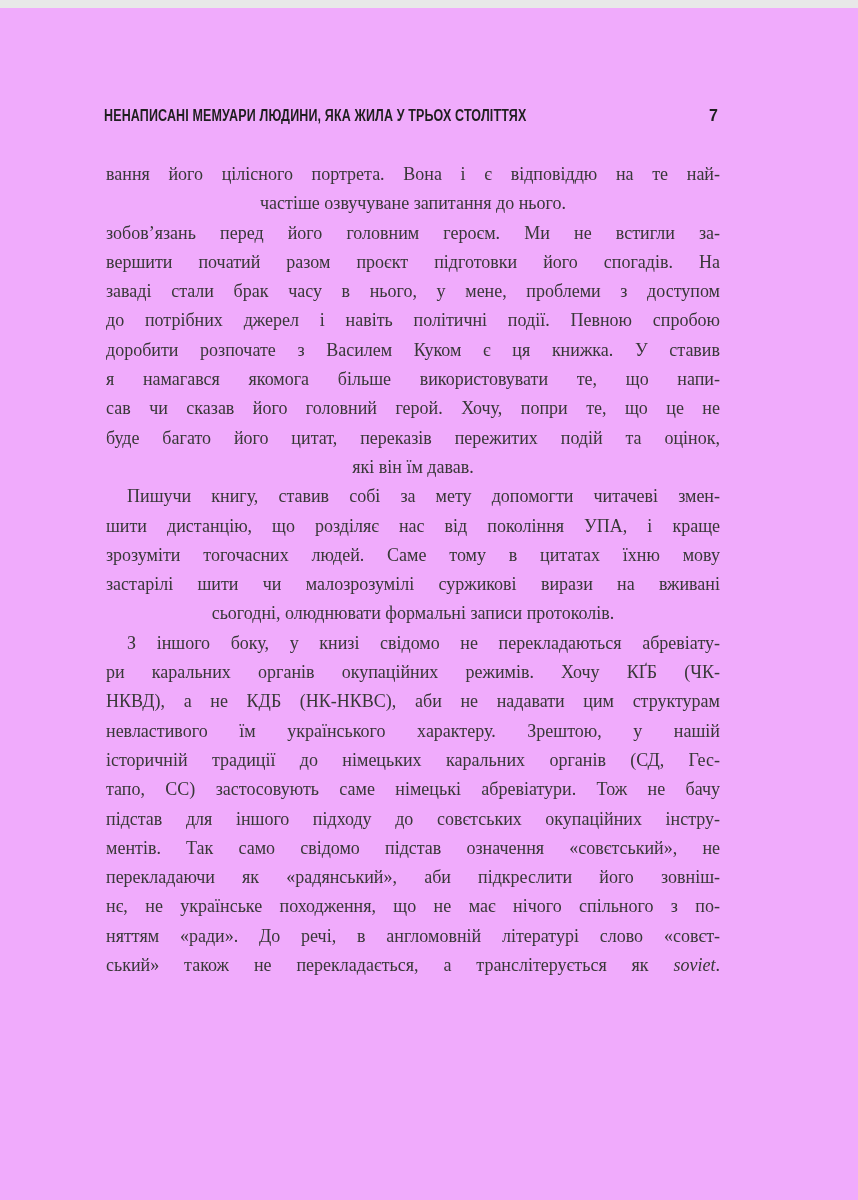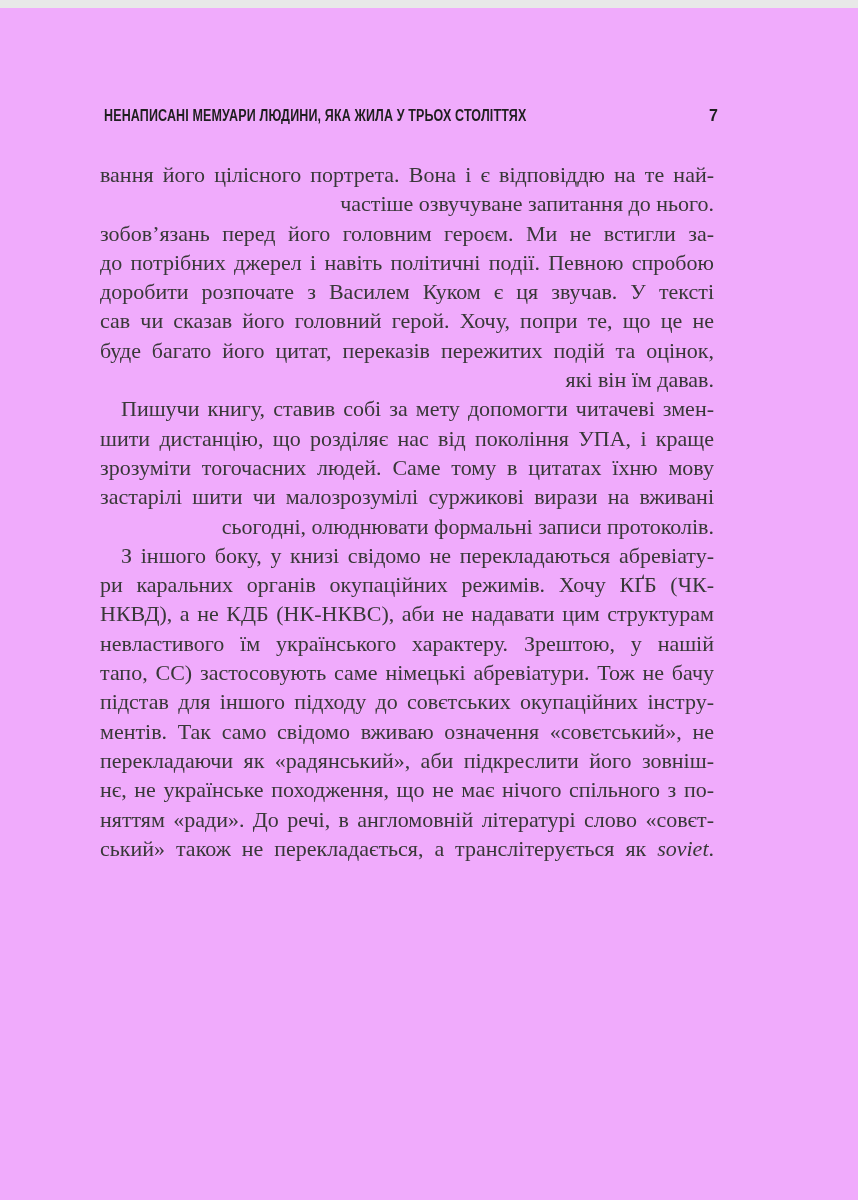--- a/index.html
+++ b/index.html
@@ -40,30 +40,30 @@
     position: absolute;
     right: 0;
     top: 0;
     font-size: 16px;
     line-height: 16px;
     font-weight: 700;
   }
   
   .text-block {
     position: absolute;
-    left: 100px;
+    left: 106px;
     top: 152px;
     width: 614px;
-    font-size: 22px;
+    font-size: 18px;
     line-height: 29.3px;
     color: #383838;
   }
   .text-line {
     white-space: normal;
-    text-align: right;
+    text-align: center;
   }
   .text-line.just {
     text-align: justify;
     text-align-last: justify;
     -moz-text-align-last: justify;
   }
   .text-line.indent {
     text-indent: 21px;
   }
   .text-line i {
@@ -77,36 +77,40 @@
 
   <div class="running-head">
     <span class="running-title">НЕНАПИСАНІ МЕМУАРИ ЛЮДИНИ, ЯКА ЖИЛА У ТРЬОХ СТОЛІТТЯХ</span>
     <span class="page-number">7</span>
   </div>
 
   <div class="text-block" style="color: rgb(56, 56, 56);">
       <div class="text-line just">вання його цілісного портрета. Вона і є відповіддю на те най-</div>
       <div class="text-line">частіше озвучуване запитання до нього.</div>
       <div class="text-line just">зобов’язань перед його головним героєм. Ми не встигли за-</div>
+      <div class="text-line just">вершити початий разом проєкт підготовки його спогадів. На</div>
+      <div class="text-line just">заваді стали брак часу в нього, у мене, проблеми з доступом</div>
       <div class="text-line just">до потрібних джерел і навіть політичні події. Певною спробою</div>
-      <div class="text-line just">доробити розпочате з Василем Куком є ця звучав. У тексті</div>
+      <div class="text-line just">доробити розпочате з Василем Куком є ця книжка. У ставив</div>
+      <div class="text-line just">я намагався якомога більше використовувати те, що напи-</div>
       <div class="text-line just">сав чи сказав його головний герой. Хочу, попри те, що це не</div>
       <div class="text-line just">буде багато його цитат, переказів пережитих подій та оцінок,</div>
       <div class="text-line">які він їм давав.</div>
       <div class="text-line just indent">Пишучи книгу, ставив собі за мету допомогти читачеві змен-</div>
       <div class="text-line just">шити дистанцію, що розділяє нас від покоління УПА, і краще</div>
       <div class="text-line just">зрозуміти тогочасних людей. Саме тому в цитатах їхню мову</div>
       <div class="text-line just">застарілі шити чи малозрозумілі суржикові вирази на вживані</div>
       <div class="text-line">сьогодні, олюднювати формальні записи протоколів.</div>
       <div class="text-line just indent">З іншого боку, у книзі свідомо не перекладаються абревіату-</div>
       <div class="text-line just">ри каральних органів окупаційних режимів. Хочу КҐБ (ЧК-</div>
       <div class="text-line just">НКВД), а не КДБ (НК-НКВС), аби не надавати цим структурам</div>
       <div class="text-line just">невластивого їм українського характеру. Зрештою, у нашій</div>
+      <div class="text-line just">історичній традиції до німецьких каральних органів (СД, Гес-</div>
       <div class="text-line just">тапо, СС) застосовують саме німецькі абревіатури. Тож не бачу</div>
       <div class="text-line just">підстав для іншого підходу до совєтських окупаційних інстру-</div>
-      <div class="text-line just">ментів. Так само свідомо вживаю означення «совєтський», не</div>
+      <div class="text-line just">ментів. Так само свідомо підстав означення «совєтський», не</div>
       <div class="text-line just">перекладаючи як «радянський», аби підкреслити його зовніш-</div>
       <div class="text-line just">нє, не українське походження, що не має нічого спільного з по-</div>
       <div class="text-line just">няттям «ради». До речі, в англомовній літературі слово «совєт-</div>
       <div class="text-line just">ський» також не перекладається, а транслітерується як <i>soviet</i>.</div>
     </div>
 
 </div>
 
 </body></html>

